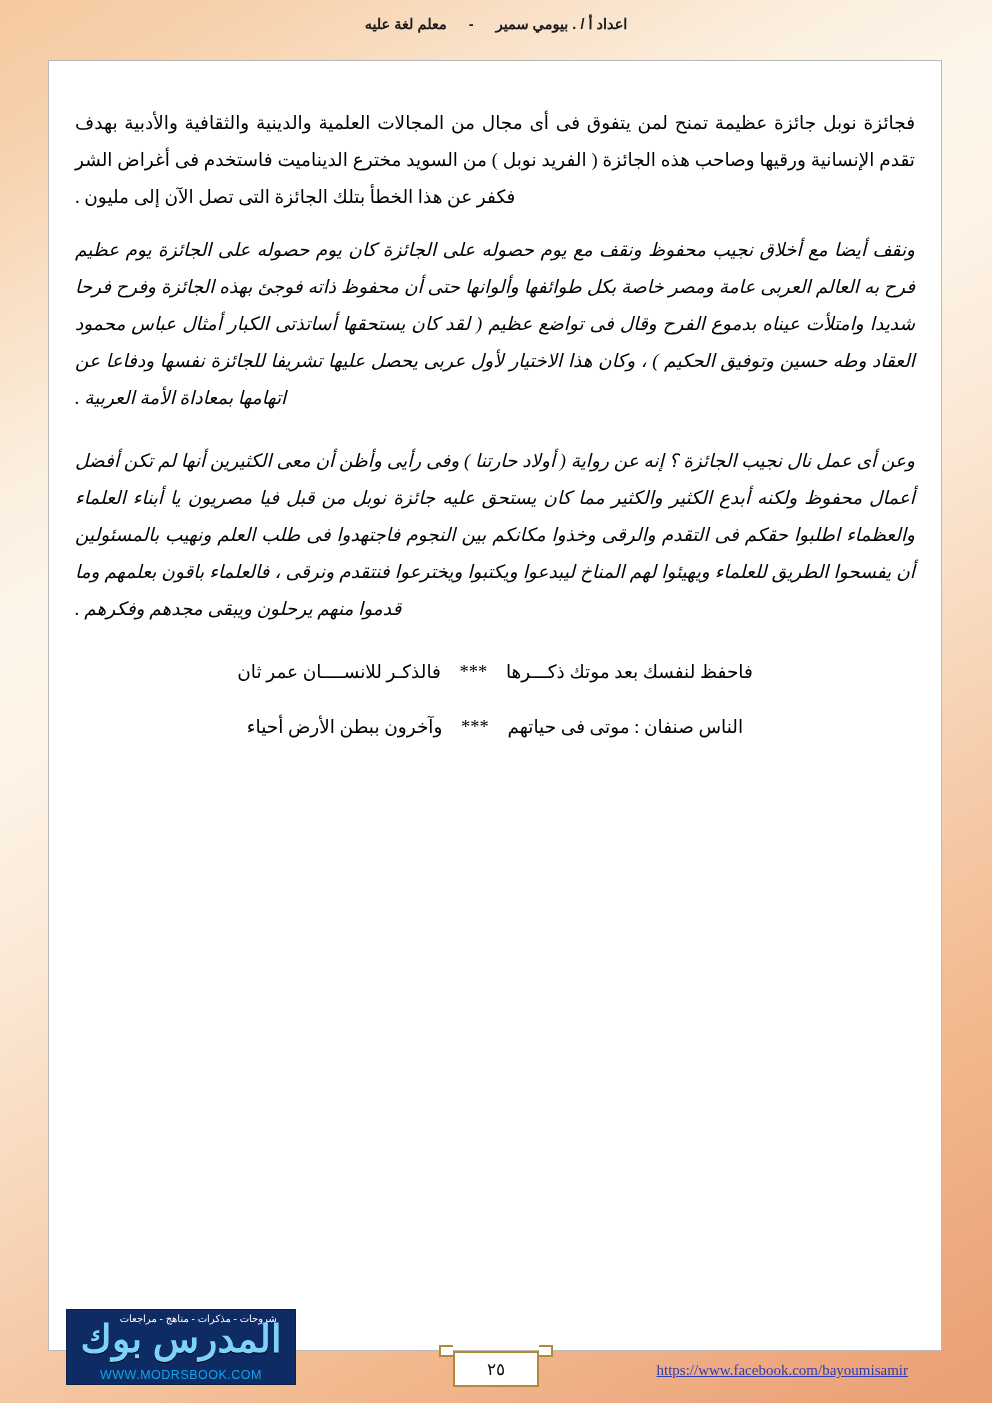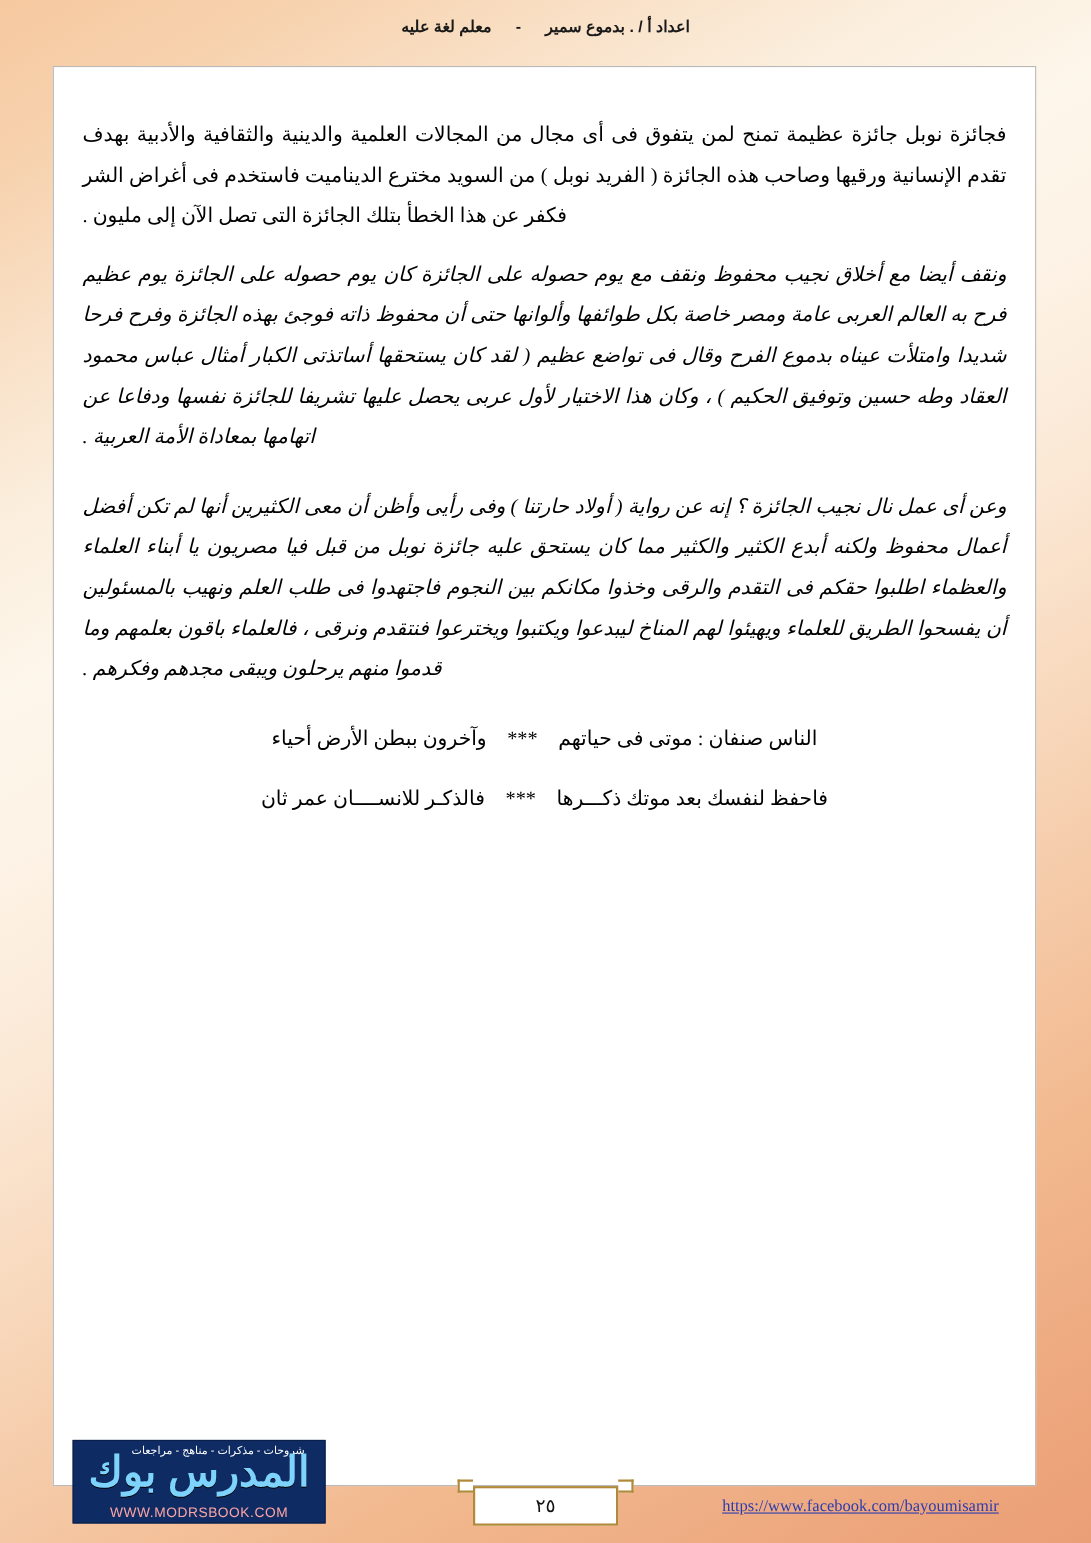--- a/index.html
+++ b/index.html
@@ -124,21 +124,21 @@
     text-decoration: underline;
     direction: ltr;
   }
 
   
   .ribbon {
     position: absolute;
     left: 50%;
     transform: translateX(-50%);
     bottom: 8px;
-    width: 132px;
+    width: 86px;
     height: 36px;
   }
   .ribbon-body {
     position: absolute;
     inset: 0;
     background: #ffffff;
     border: 2px solid #b08a3a;
     box-sizing: border-box;
     display: flex;
     align-items: center;
@@ -193,57 +193,57 @@
     line-height: 1.05;
     direction: rtl;
     text-shadow: 0 1px 0 #000;
   }
   .logo .site {
     position: absolute;
     bottom: 2px;
     right: 8px;
     left: 8px;
     text-align: center;
-    color: #fca5a5;
+    color: #0ea5e9;
     font-family: "Liberation Sans", sans-serif;
     font-size: 12.5px;
     letter-spacing: 0.5px;
     direction: ltr;
   }
 </style>
 </head>
 <body>
 
 <div class="page">
 
   <div class="header">
-    <span>اعداد أ / . بدموع سمير</span>
+    <span>اعداد أ / . بيومي سمير</span>
     <span class="sep">-</span>
     <span>معلم لغة عليه</span>
   </div>
 
   <div class="page-inner">
     <div class="content">
 
       <p class="para">فجائزة نوبل جائزة عظيمة تمنح لمن يتفوق فى أى مجال من المجالات العلمية والدينية والثقافية والأدبية بهدف تقدم الإنسانية ورقيها وصاحب هذه الجائزة ( الفريد نوبل ) من السويد مخترع الديناميت فاستخدم فى أغراض الشر فكفر عن هذا الخطأ بتلك الجائزة التى تصل الآن إلى مليون .</p>
       <p class="para spaced">ونقف أيضا مع أخلاق نجيب محفوظ ونقف مع يوم حصوله على الجائزة كان يوم حصوله على الجائزة يوم عظيم فرح به العالم العربى عامة ومصر خاصة بكل طوائفها وألوانها حتى أن محفوظ ذاته فوجئ بهذه الجائزة وفرح فرحا شديدا وامتلأت عيناه بدموع الفرح وقال فى تواضع عظيم ( لقد كان يستحقها أساتذتى الكبار أمثال عباس محمود العقاد وطه حسين وتوفيق الحكيم ) ، وكان هذا الاختيار لأول عربى يحصل عليها تشريفا للجائزة نفسها ودفاعا عن اتهامها بمعاداة الأمة العربية .</p>
       <p class="para spaced">وعن أى عمل نال نجيب الجائزة ؟ إنه عن رواية ( أولاد حارتنا ) وفى رأيى وأظن أن معى الكثيرين أنها لم تكن أفضل أعمال محفوظ ولكنه أبدع الكثير والكثير مما كان يستحق عليه جائزة نوبل من قبل فيا مصريون يا أبناء العلماء والعظماء اطلبوا حقكم فى التقدم والرقى وخذوا مكانكم بين النجوم فاجتهدوا فى طلب العلم ونهيب بالمسئولين أن يفسحوا الطريق للعلماء ويهيئوا لهم المناخ ليبدعوا ويكتبوا ويخترعوا فنتقدم ونرقى ، فالعلماء باقون بعلمهم وما قدموا منهم يرحلون ويبقى مجدهم وفكرهم .</p>
+
+      <p class="verse">
+        <span>فاحفظ لنفسك بعد موتك ذكـــرها</span>
+        <span class="stars">***</span>
+        <span>فالذكـر للانســــان عمر ثان</span>
+      </p>
 
       <p class="verse">
         <span>الناس صنفان : موتى فى حياتهم</span>
         <span class="stars">***</span>
         <span>وآخرون ببطن الأرض أحياء</span>
       </p>
 
-      <p class="verse">
-        <span>فاحفظ لنفسك بعد موتك ذكـــرها</span>
-        <span class="stars">***</span>
-        <span>فالذكـر للانســــان عمر ثان</span>
-      </p>
-
     </div>
   </div>
 
   <div class="footer">
 
     <a class="fb-link" href="#">https://www.facebook.com/bayoumisamir</a>
 
     <div class="ribbon">
       <div class="ribbon-tail-l"></div>
       <div class="ribbon-tail-r"></div>

